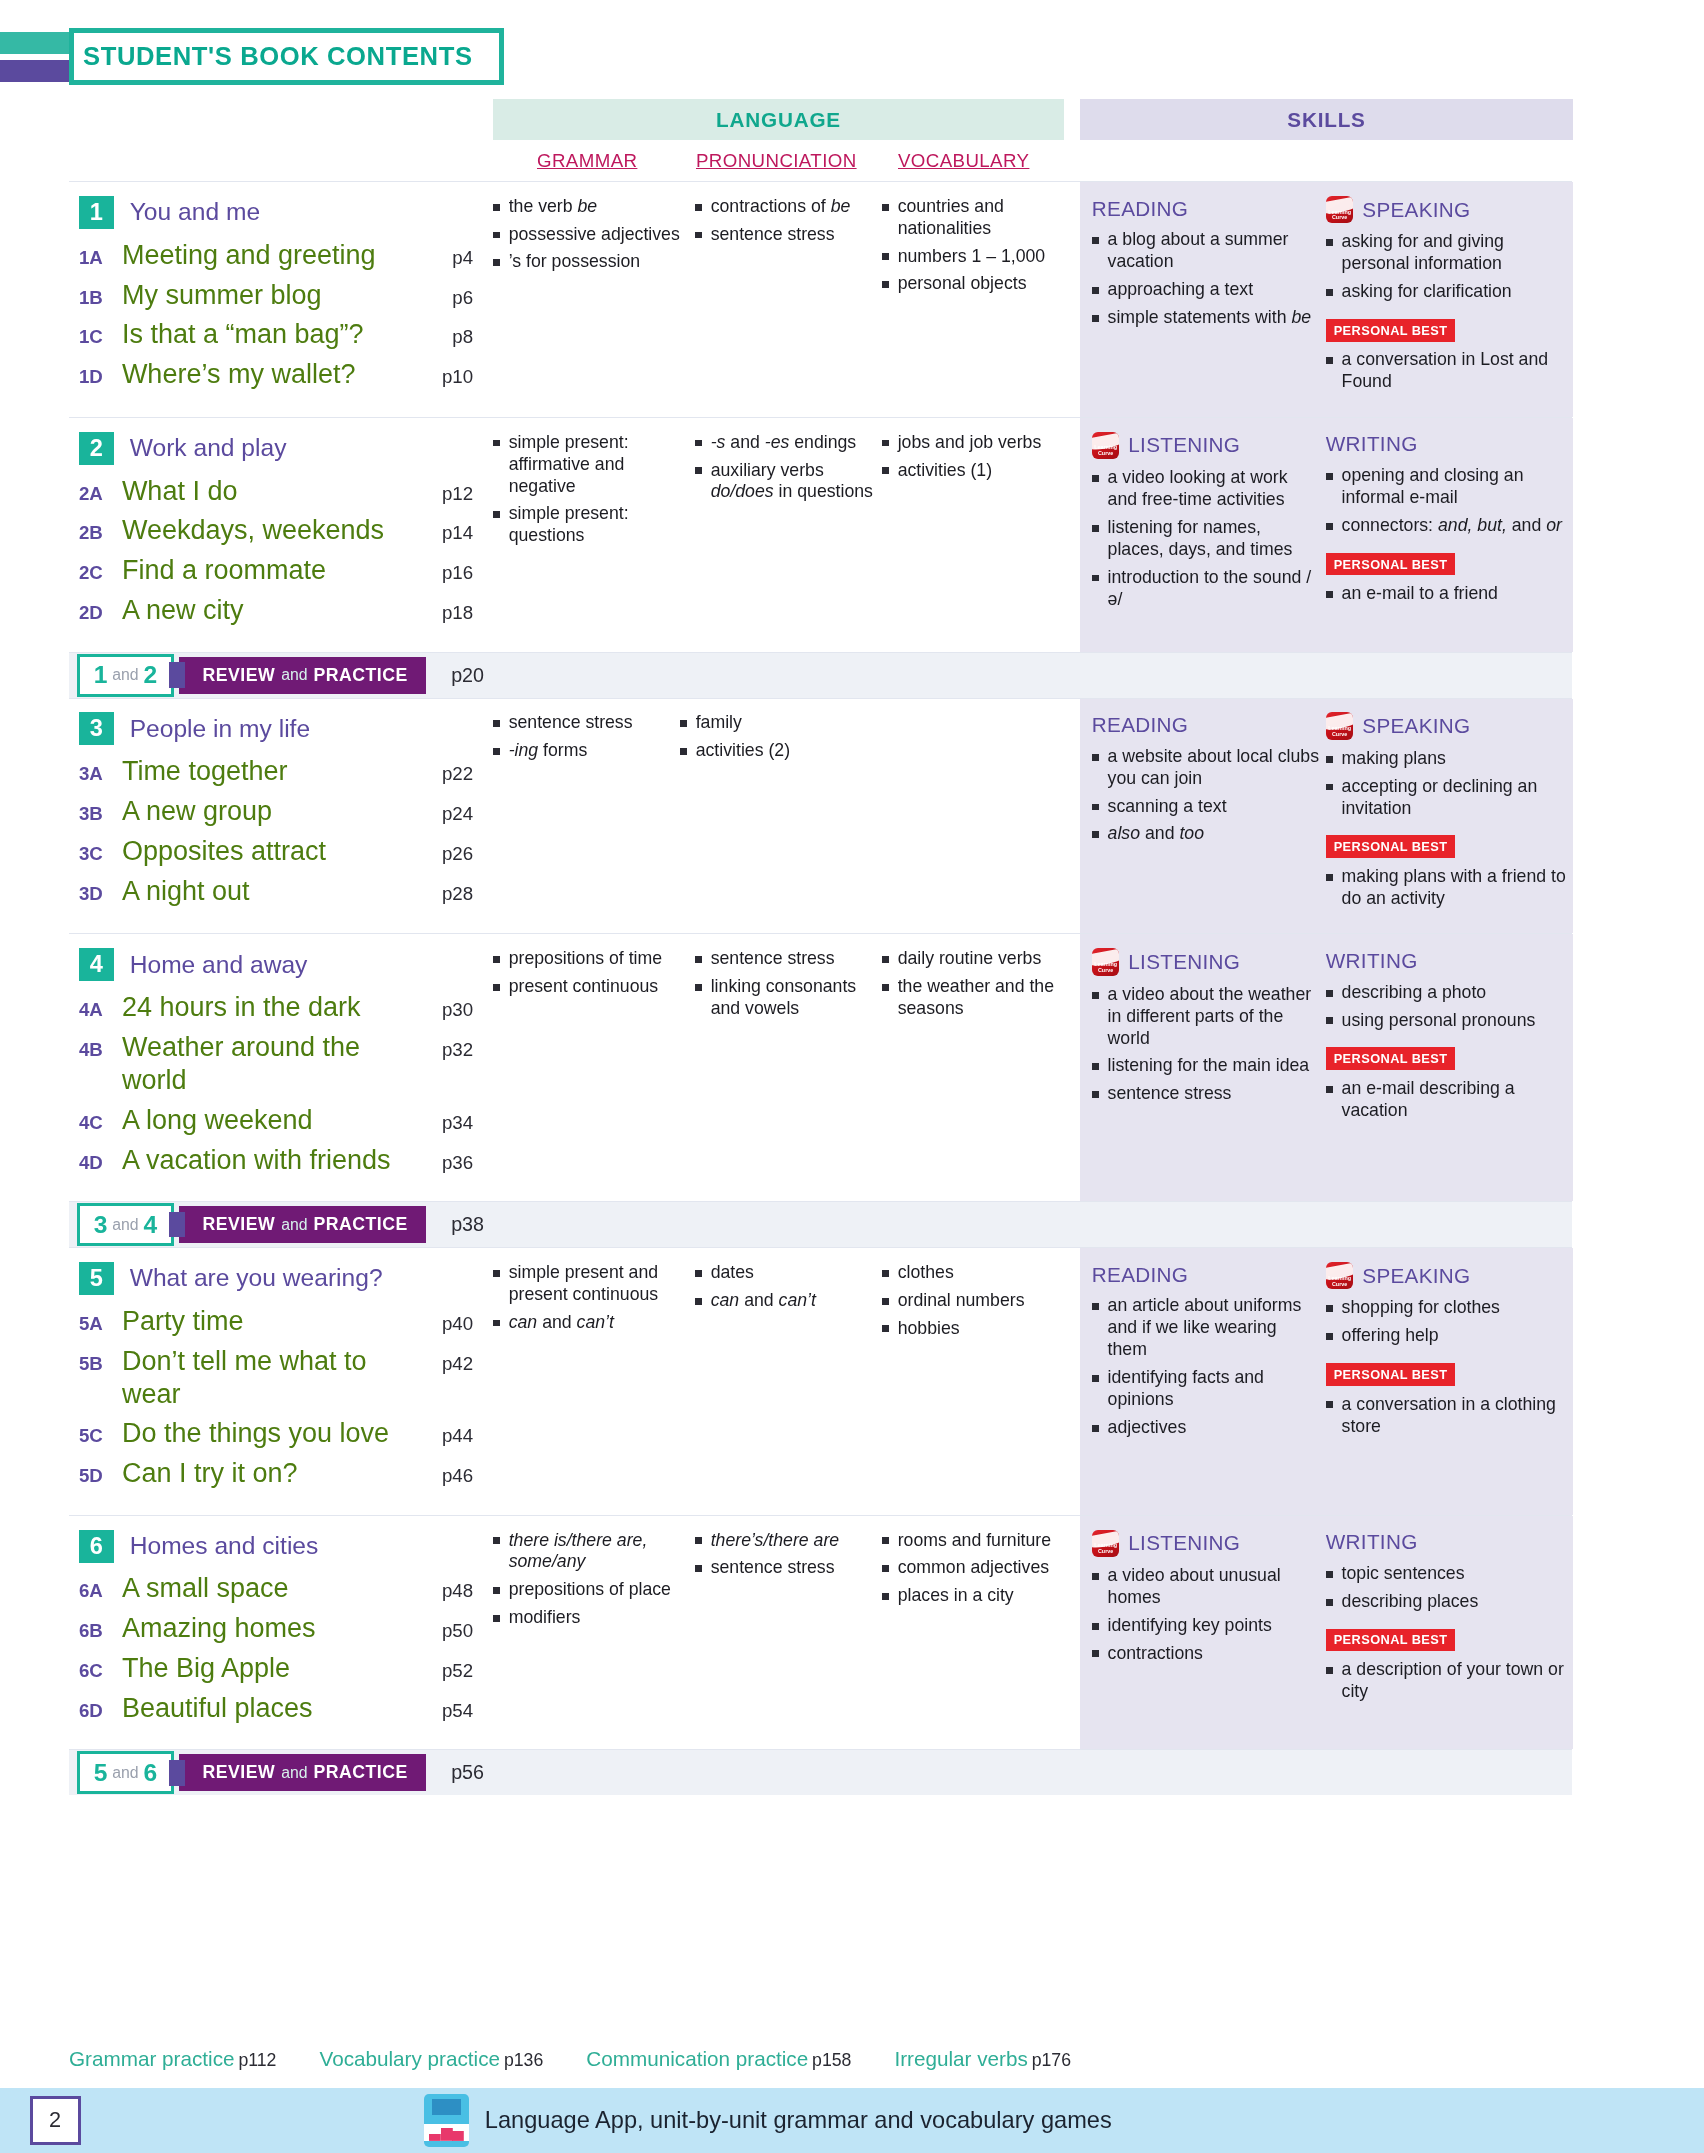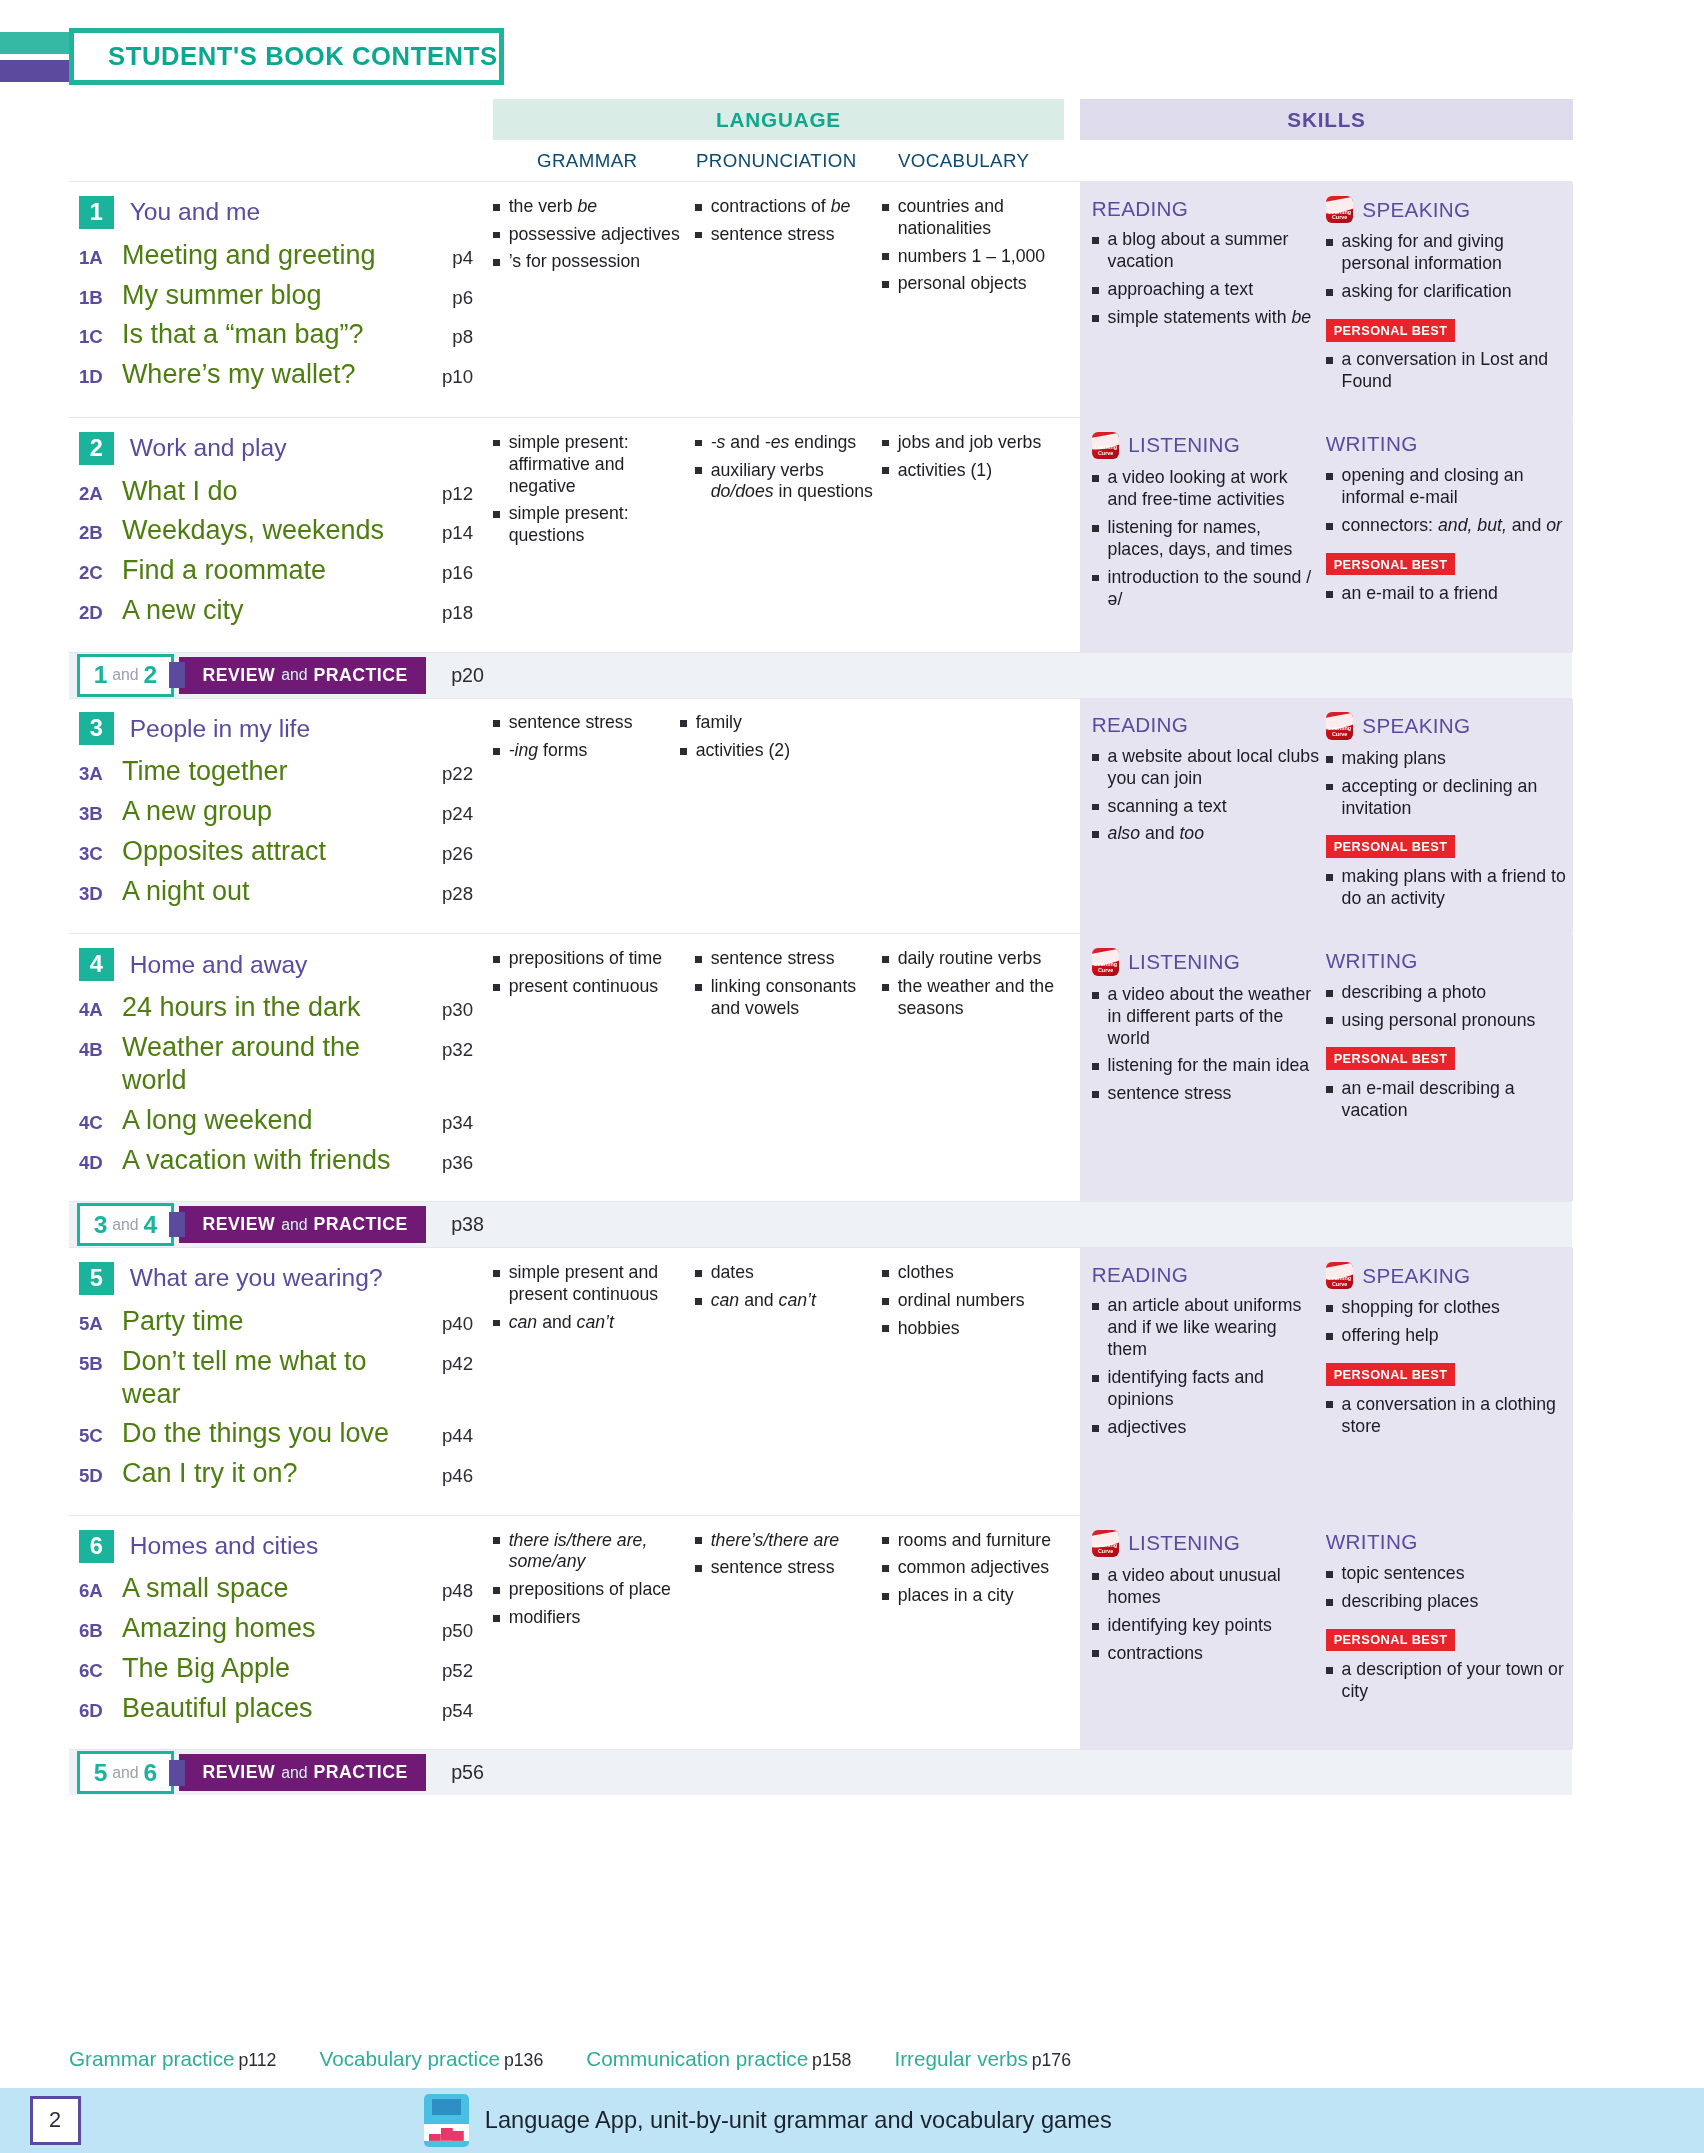--- a/index.html
+++ b/index.html
@@ -15,32 +15,32 @@
 
   
   .title-wrap{position:absolute;left:69px;top:27.6px;width:473px;height:59px;}
   .title-tab-teal{position:absolute;left:-69px;top:4.9px;width:94px;height:21.7px;background:#35b9a5;}
   .title-tab-purple{position:absolute;left:-69px;top:32.5px;width:94px;height:21.7px;background:#5b4a9e;}
   .title-box{position:absolute;left:0;top:0;width:435px;height:57px;
     border:5.9px solid #1fb39c;background:#ffffff;box-sizing:border-box;
     display:flex;align-items:center;}
   .title-box span{
     color:#0aa88f;font-weight:bold;font-size:25.6px;letter-spacing:0.6px;
-    padding-left:34px;font-family:"Liberation Sans", sans-serif;
+    padding-left:9px;font-family:"Liberation Sans", sans-serif;
   }
 
   
   .hdr-lang{position:absolute;left:493px;top:99px;width:571px;height:41px;
     background:#d9ece6;display:flex;align-items:center;justify-content:center;}
   .hdr-lang span{color:#10a78d;font-weight:bold;font-size:20.7px;letter-spacing:0.8px;}
   .hdr-skills{position:absolute;left:1080px;top:99px;width:493px;height:41px;
     background:#dedcec;display:flex;align-items:center;justify-content:center;}
   .hdr-skills span{color:#5b4a9e;font-weight:bold;font-size:20.7px;letter-spacing:0.8px;}
 
-  .subhdr{position:absolute;top:150px;color:#0c4a6e;font-size:18.7px;letter-spacing:0.4px;}
+  .subhdr{position:absolute;top:150px;color:#be185d;font-size:18.7px;letter-spacing:0.4px;text-decoration:underline;}
   .subhdr.grammar{left:537px;}
   .subhdr.pron{left:696px;}
   .subhdr.vocab{left:898px;}
 
   
   .grid{position:absolute;left:69px;top:181px;width:1503px;}
   .unit-row{position:relative;display:flex;width:1503px;background:#ffffff;
      border-top:1px solid #e2e6ef;}
   .col-unit{width:414px;flex:0 0 414px;padding:13.8px 9.9px 17.7px 9.9px;box-sizing:border-box;}
   .col-lang{width:597px;flex:0 0 597px;padding:13.8px 7.9px 17.7px 9.9px;box-sizing:border-box;

